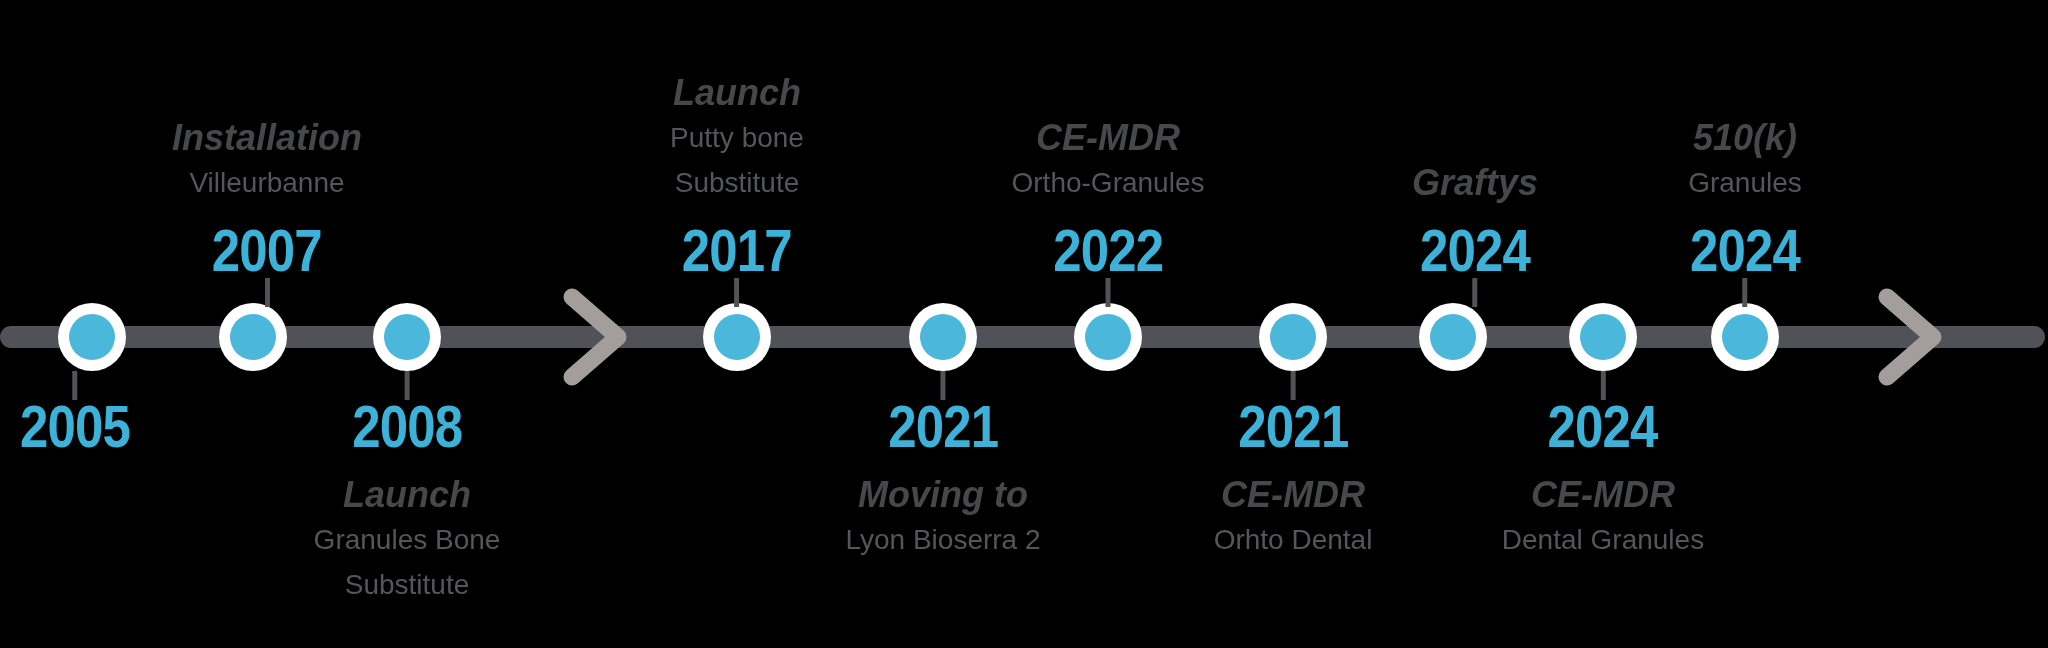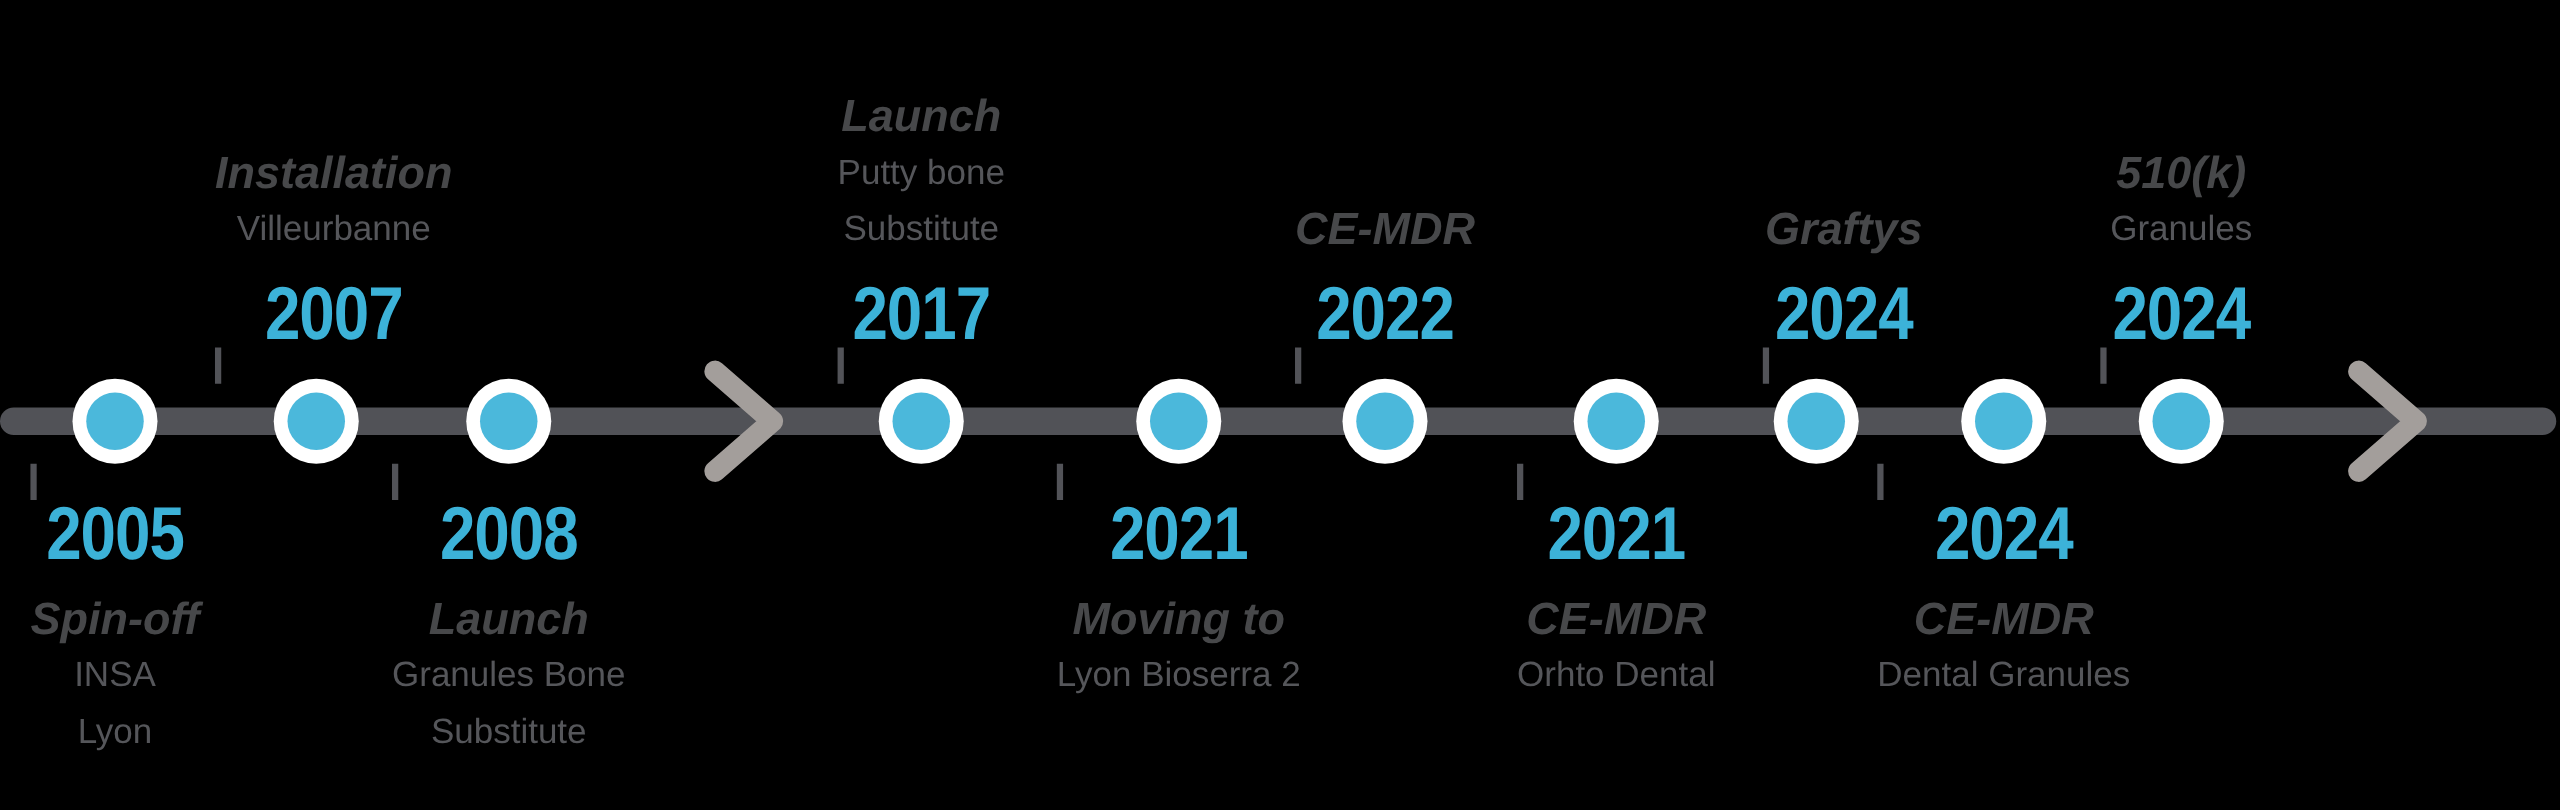--- a/index.html
+++ b/index.html
@@ -25,21 +25,21 @@
   .node{
     position:absolute; top:303px; width:68px; height:68px;
     border-radius:50%; background:var(--node-ring); margin-left:-34px;
   }
   .node .dot{
     position:absolute; left:11px; top:11px; width:46px; height:46px;
     border-radius:50%; background:var(--node-fill);
   }
   .event{
     position:absolute; display:flex; flex-direction:column;
-    text-align:center; transform:translateX(-50%);
+    align-items:center; text-align:center; transform:translateX(-50%);
     white-space:nowrap;
   }
   .event.above{ bottom:341px; }
   .event.below{ top:371px; }
   .stem{ width:5px; height:29px; background:var(--stem); }
   .year{
     font-size:60px; line-height:54px; font-weight:bold;
     color:var(--year-text); transform:scaleX(0.85); letter-spacing:-1px;
   }
   .labels{ display:flex; flex-direction:column; align-items:center; }
@@ -89,28 +89,23 @@
   <div class="node" style="left:1453px">
       <div class="dot"></div>
     </div>
   <div class="node" style="left:1603px">
       <div class="dot"></div>
     </div>
   <div class="node" style="left:1745px">
       <div class="dot"></div>
     </div>
 
-  <div class="event below" style="left:92px">
+  <div class="event below" style="left:75px">
     <div class="stem"></div>
     <div class="year">2005</div>
-    <div class="labels">
-      <div class="title">Spin-off</div>
-      <div class="sub">INSA</div>
-      <div class="sub">Lyon</div>
-    </div>
   </div>
 
   <div class="event above" style="left:267px">
     <div class="labels">
       <div class="title">Installation</div>
       <div class="sub">Villeurbanne</div>
     </div>
     <div class="year">2007</div>
     <div class="stem"></div>
   </div>
@@ -140,20 +135,21 @@
     <div class="year">2021</div>
     <div class="labels">
       <div class="title">Moving to</div>
       <div class="sub">Lyon Bioserra 2</div>
     </div>
   </div>
 
   <div class="event above" style="left:1108px">
     <div class="labels">
       <div class="title">CE-MDR</div>
+      <div class="sub">Ortho-Granules</div>
     </div>
     <div class="year">2022</div>
     <div class="stem"></div>
   </div>
 
   <div class="event below" style="left:1293px">
     <div class="stem"></div>
     <div class="year">2021</div>
     <div class="labels">
       <div class="title">CE-MDR</div>

